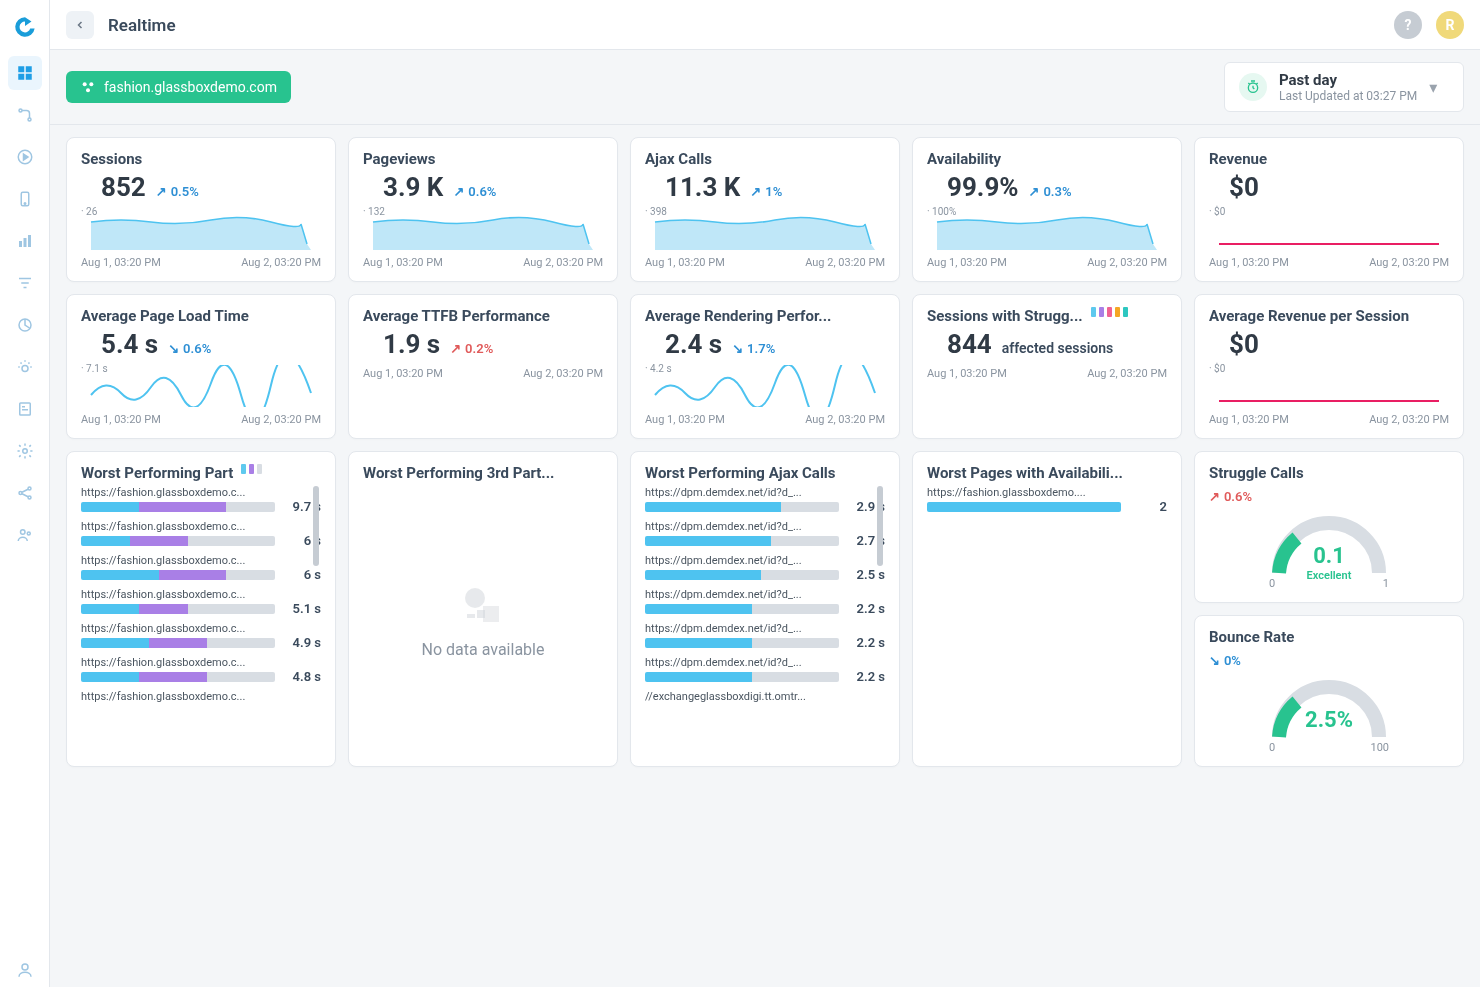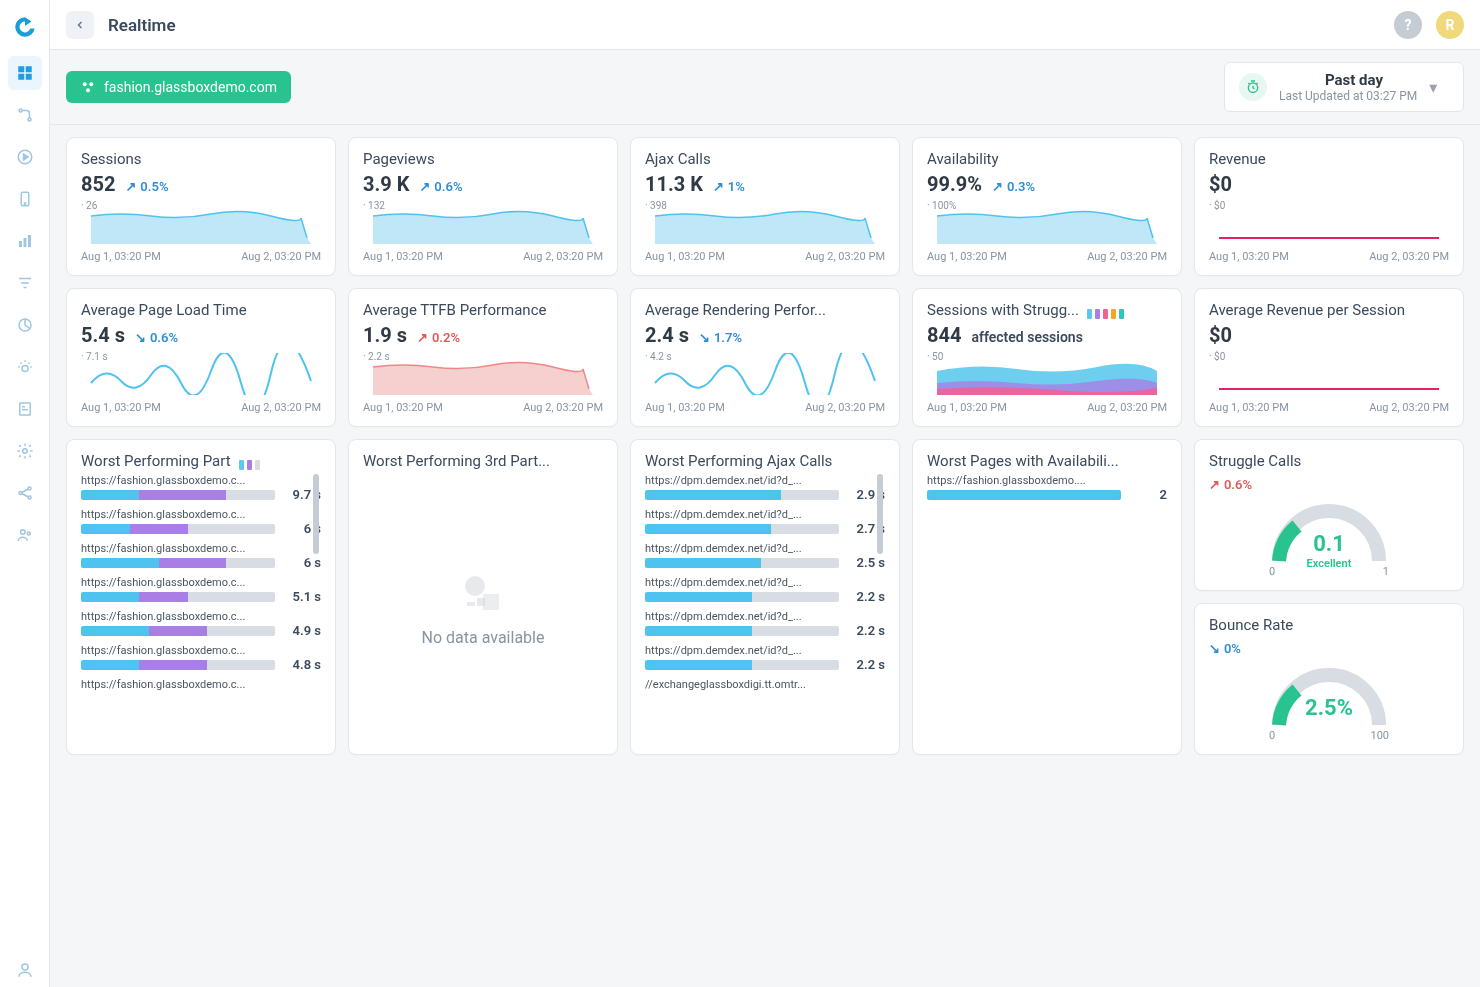--- a/index.html
+++ b/index.html
@@ -38,30 +38,30 @@
   .avatar{background:#f0d97a;color:#fff;font-weight:700;font-size:14px;cursor:pointer;}
   
   .filter-row{background:var(--bg);padding:12px 16px;display:flex;align-items:center;gap:12px;border-bottom:1px solid var(--border);}
   .chip{background:var(--accent-green);color:#fff;border-radius:6px;padding:8px 14px;font-size:14px;display:flex;align-items:center;gap:8px;cursor:pointer;}
   .chip .dot{width:16px;height:16px;}
   .chip .dot svg{width:16px;height:16px;fill:#fff;}
   .flex-spacer{flex:1;}
   .time-selector{background:#fff;border:1px solid var(--border);border-radius:6px;padding:8px 14px;display:flex;align-items:center;gap:12px;min-width:240px;cursor:pointer;}
   .clock-ic{width:28px;height:28px;border-radius:50%;background:#e6f8f1;color:var(--accent-green);display:flex;align-items:center;justify-content:center;}
   .time-text{display:flex;flex-direction:column;line-height:1.2;}
-  .time-text .t1{font-weight:700;font-size:15px;margin-left:46px;}
+  .time-text .t1{font-weight:700;font-size:15px;}
   .time-text .t2{font-size:12px;color:var(--muted);}
   .caret{color:#9aa3ad;}
   
   .content{flex:1;overflow:auto;background:var(--bg);padding:12px 16px;}
   .grid{display:grid;grid-template-columns:repeat(5,1fr);gap:12px;}
   .card{background:var(--card);border:1px solid var(--border);border-radius:8px;padding:12px 14px;display:flex;flex-direction:column;min-width:0;box-shadow:0 1px 2px rgba(0,0,0,0.02);}
-  .card-title{font-size:15px;font-weight:400;color:#3a4a5c;margin-bottom:4px;white-space:nowrap;overflow:hidden;text-overflow:ellipsis;display:flex;align-items:flex-end;gap:6px;}
+  .card-title{font-size:15px;font-weight:700;color:#3a4a5c;margin-bottom:4px;white-space:nowrap;overflow:hidden;text-overflow:ellipsis;display:flex;align-items:flex-start;gap:6px;}
   .metric-row{display:flex;align-items:baseline;gap:10px;margin-bottom:2px;flex-wrap:wrap;}
-  .metric-val{font-size:20px;font-weight:700;}
+  .metric-val{font-size:26px;font-weight:700;margin-left:20px;}
   .metric-sub{font-size:14px;font-weight:600;color:#3a4a5c;}
   .trend{font-size:13px;font-weight:600;display:inline-flex;align-items:center;gap:4px;}
   .trend.up{color:#2e8fd4;}
   .trend.down{color:#2e8fd4;}
   .trend.red{color:#e05a5a;}
   .spark-wrap{position:relative;margin-top:4px;}
   .spark-label{position:absolute;left:0;top:-2px;font-size:10px;color:var(--muted);text-align:center;}
   .spark{width:100%;height:42px;display:block;}
   .time-axis{display:flex;justify-content:space-between;font-size:11px;color:var(--muted);margin-top:6px;}
   
@@ -343,27 +343,20 @@
             </div>
   </div>
           <div class="card">
     <div class="card-title">
               <span>Average TTFB Performance</span>
             </div>
     <div class="metric-row">
               <span class="metric-val">1.9 s</span> 
               <span class="trend red"><span>↗</span> 0.2%</span>
             </div>
-    <div class="spark-wrap">
-      <span class="spark-label">· 2.2 s</span>
-      <svg class="spark" viewBox="0 0 220 42">
-    <path d="M0 14 Q30 10 60 14 T120 12 T180 14 T210 16 L216 36 L220 42 L0 42Z" fill="#f6cfcf"></path>
-    <path d="M0 14 Q30 10 60 14 T120 12 T180 14 T210 16 L216 36" fill="none" stroke="#e88" stroke-width="1.5"></path>
-  </svg>
-    </div>
     <div class="time-axis">
               <span>Aug 1, 03:20 PM</span>
               <span>Aug 2, 03:20 PM</span>
             </div>
   </div>
           <div class="card">
     <div class="card-title">
               <span>Average Rendering Perfor...</span>
             </div>
     <div class="metric-row">
@@ -389,28 +382,20 @@
                 <i style="background:#a97fe6"></i>
                 <i style="background:#f06292"></i>
                 <i style="background:#f5a623"></i>
                 <i style="background:#2dc7c0"></i>
               </span>
             </div>
     <div class="metric-row">
               <span class="metric-val">844</span> 
               <span class="metric-sub">affected sessions</span>
             </div>
-    <div class="spark-wrap">
-      <span class="spark-label">· 50</span>
-      <svg class="spark" viewBox="0 0 220 42">
-      <path d="M0 18 Q40 10 80 16 T160 14 T220 18 L220 42 L0 42Z" fill="#5ec9ee" opacity="0.9"></path>
-      <path d="M0 30 Q40 26 80 30 T160 28 T220 30 L220 42 L0 42Z" fill="#a97fe6" opacity="0.8"></path>
-      <path d="M0 36 Q60 32 120 37 T220 35 L220 42 L0 42Z" fill="#f06292" opacity="0.9"></path>
-    </svg>
-    </div>
     <div class="time-axis">
               <span>Aug 1, 03:20 PM</span>
               <span>Aug 2, 03:20 PM</span>
             </div>
   </div>
           <div class="card">
     <div class="card-title">
               <span>Average Revenue per Session</span>
             </div>
     <div class="metric-row">

